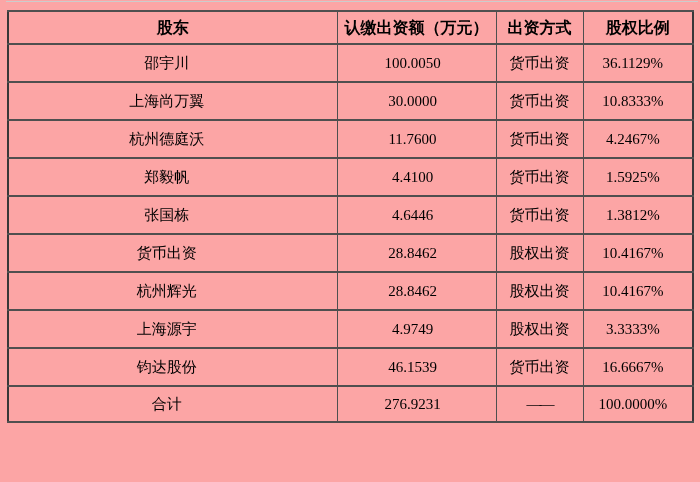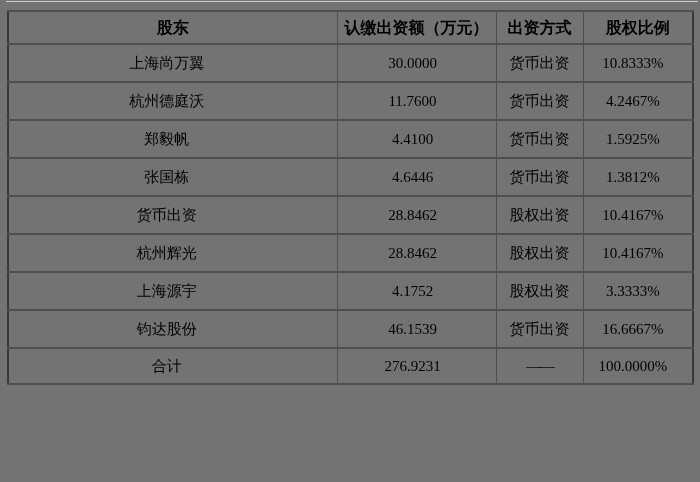--- a/index.html
+++ b/index.html
@@ -4,21 +4,21 @@
 <style>
   html, body {
     margin: 0;
     padding: 0;
     background: #ffffff;
   }
   .page {
     position: relative;
     width: 700px;
     height: 482px;
-    background: #737373;
+    background: #fca5a5;
     overflow: hidden;
     font-family: "Liberation Serif", "DejaVu Serif", serif;
     color: #000000;
   }
   .top-rule {
     position: absolute;
     top: 1px;
     left: 6px;
     width: 692px;
     height: 1px;
@@ -80,20 +80,26 @@
     <thead>
       <tr>
         <th>股东</th>
         <th>认缴出资额（万元）</th>
         <th>出资方式</th>
         <th>股权比例</th>
       </tr>
     </thead>
     <tbody>
       <tr>
+        <td class="c-shareholder">邵宇川</td>
+        <td class="c-amount">100.0050</td>
+        <td class="c-method">货币出资</td>
+        <td class="c-ratio">36.1129%</td>
+      </tr>
+      <tr>
         <td class="c-shareholder">上海尚万翼</td>
         <td class="c-amount">30.0000</td>
         <td class="c-method">货币出资</td>
         <td class="c-ratio">10.8333%</td>
       </tr>
       <tr>
         <td class="c-shareholder">杭州德庭沃</td>
         <td class="c-amount">11.7600</td>
         <td class="c-method">货币出资</td>
         <td class="c-ratio">4.2467%</td>
@@ -117,21 +123,21 @@
         <td class="c-ratio">10.4167%</td>
       </tr>
       <tr>
         <td class="c-shareholder">杭州辉光</td>
         <td class="c-amount">28.8462</td>
         <td class="c-method">股权出资</td>
         <td class="c-ratio">10.4167%</td>
       </tr>
       <tr>
         <td class="c-shareholder">上海源宇</td>
-        <td class="c-amount">4.1752</td>
+        <td class="c-amount">4.9749</td>
         <td class="c-method">股权出资</td>
         <td class="c-ratio">3.3333%</td>
       </tr>
       <tr>
         <td class="c-shareholder">钧达股份</td>
         <td class="c-amount">46.1539</td>
         <td class="c-method">货币出资</td>
         <td class="c-ratio">16.6667%</td>
       </tr>
       <tr class="total-row">

